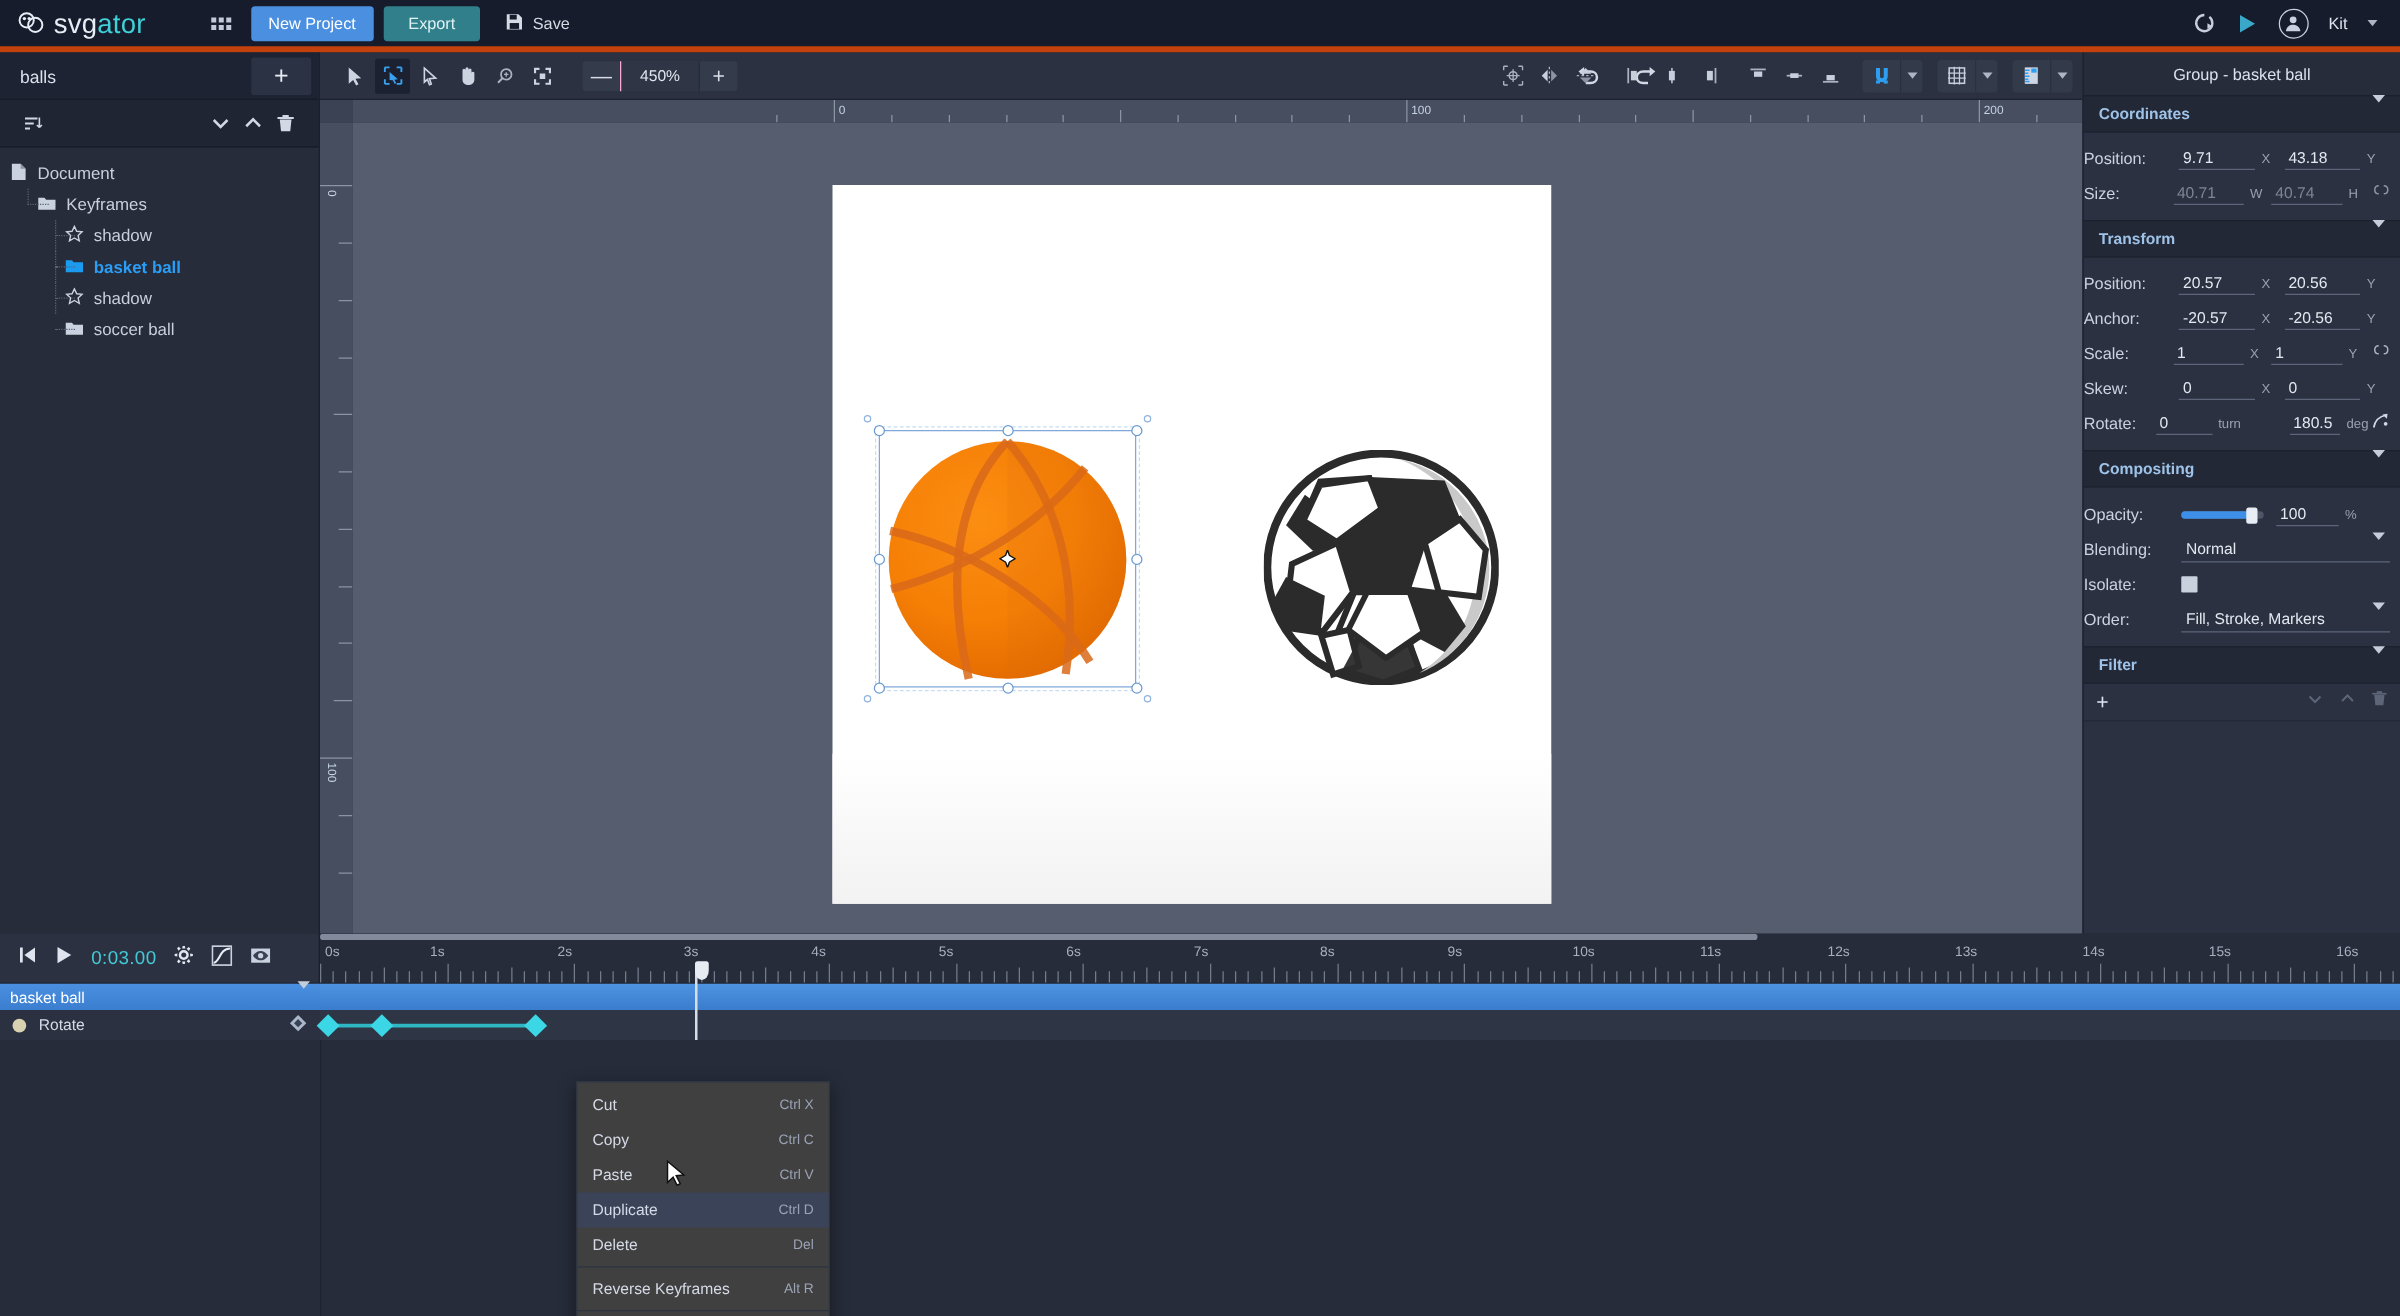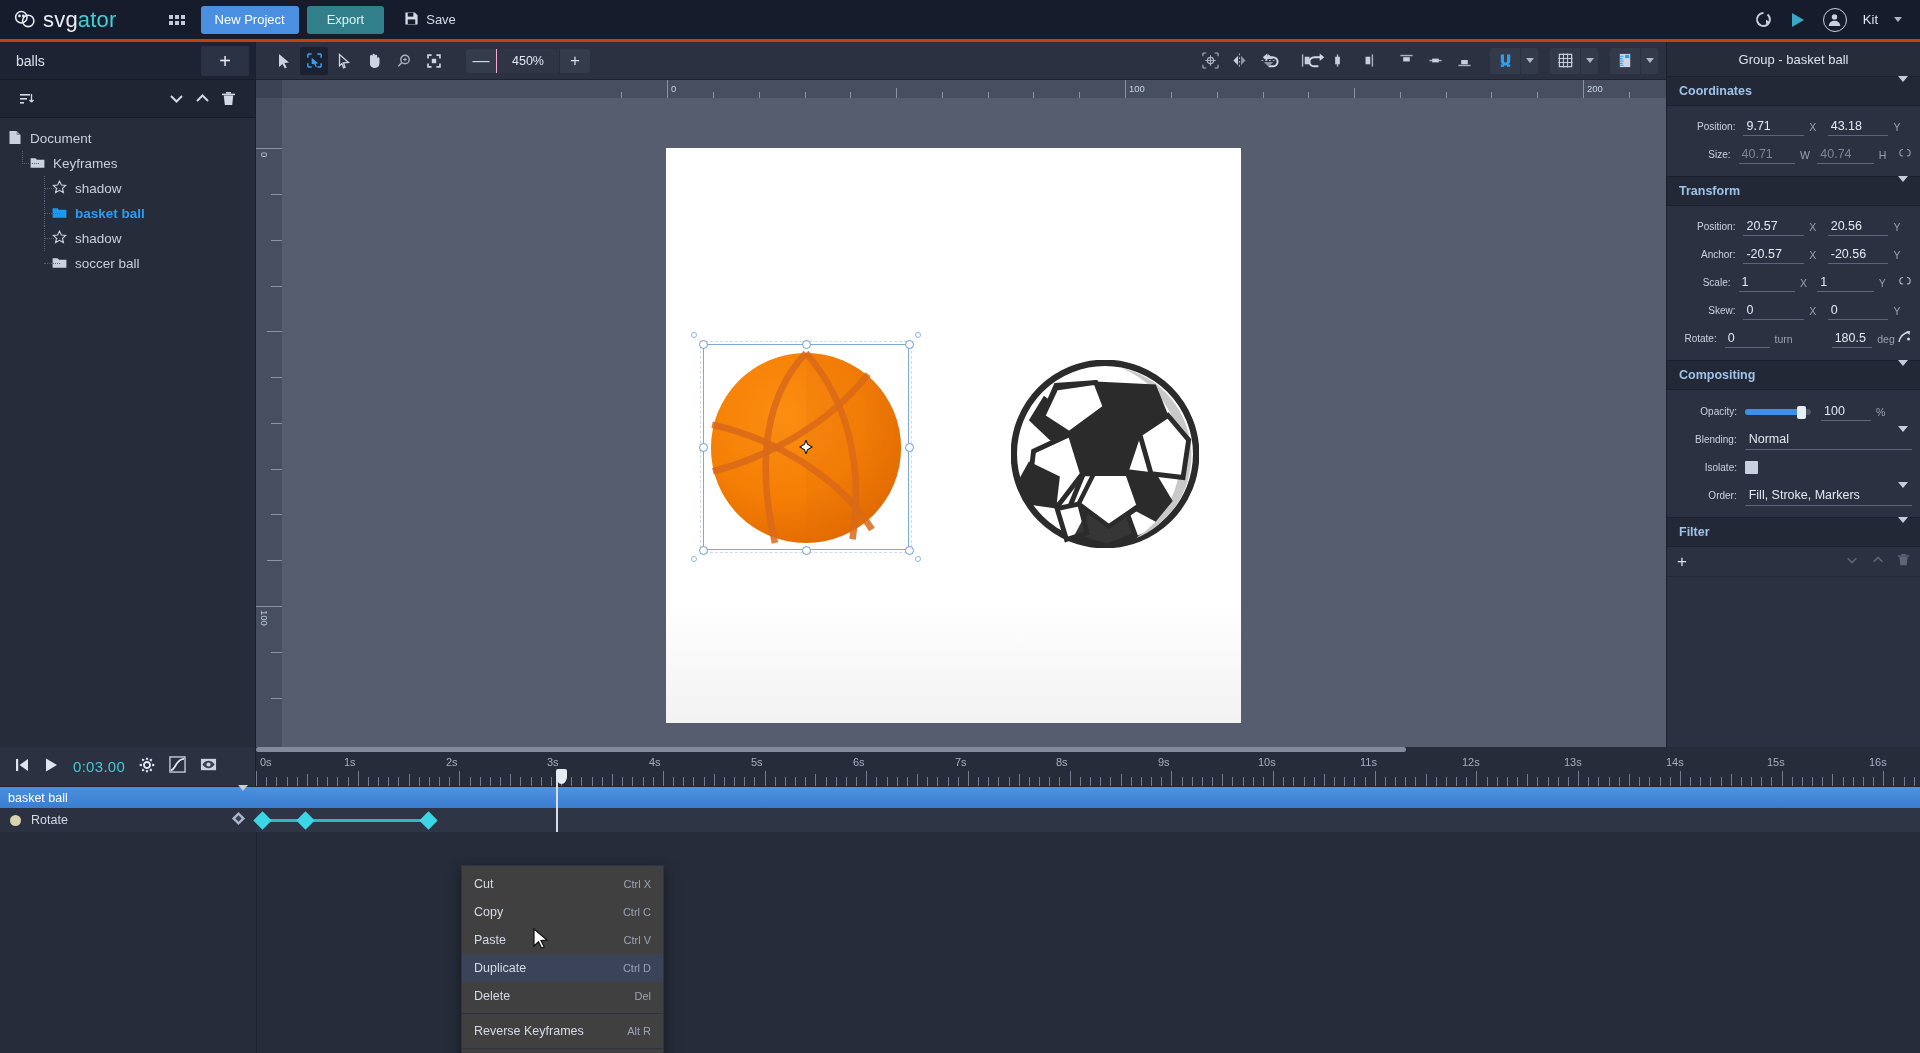--- a/index.html
+++ b/index.html
@@ -10,21 +10,21 @@
     color: #c7cddb;
     overflow: hidden;
   }
   #app { position: relative; width: 1920px; height: 1053px; }
 
   
   .topbar {
     position: absolute; left: 0; top: 0; width: 1920px; height: 42px;
     background: #161c2b;
     display: flex; align-items: center;
-    border-bottom: 3px solid #c2410c;
+    border-bottom: 5px solid #c2410c;
   }
   .logo-wrap { display: flex; align-items: center; margin-left: 14px; gap: 7px; }
   .logo-mark { width: 22px; height: 22px; }
   .logo-text { font-size: 22px; letter-spacing: .2px; font-weight: 400; }
   .logo-text .a { color: #e8edf5; }
   .logo-text .b { color: #3fd0d9; }
   .grid-icon { margin-left: 52px; display: flex; flex-direction: column; gap: 2px; cursor: pointer; }
   .grid-icon span { display: flex; gap: 2px; }
   .grid-icon i { width: 4px; height: 4px; background: #c3c9d6; display: block; }
   .btn-new {
@@ -182,21 +182,21 @@
   }
   .sec-head {
     height: 30px; background: #222836; display: flex; align-items: center;
     padding: 0 12px; border-top: 1px solid #1b202c; border-bottom: 1px solid #1b202c;
   }
   .sec-head .t { font-size: 12.5px; font-weight: bold; color: #9fc3e8; }
   .sec-head .c { margin-left: auto; cursor: pointer; }
   .caret-dn { width:0;height:0;border-left:5px solid transparent;border-right:5px solid transparent;
     border-top:6px solid #c6cdda; }
   .prow { display: flex; align-items: center; height: 25px; padding: 0 8px 0 0; margin-top: 3px; }
-  .plabel { width: 78px; text-align: right; font-size: 10px; color: #cbd2df; padding-right: 8px; }
+  .plabel { width: 78px; text-align: left; font-size: 13px; color: #cbd2df; padding-right: 8px; }
   .pfield {
     width: 62px; height: 19px; border-bottom: 1px solid #5d657a;
     display: flex; align-items: center; font-size: 12.5px; color: #e3e8f1;
     padding-left: 3px; cursor: text;
   }
   .pfield.dim { color: #7d8598; }
   .punit { width: 24px; font-size: 10.5px; color: #98a0b2; padding-left: 5px; }
   .punit.w { width: 30px; }
   .pext { margin-left: 2px; cursor: pointer; }
   .opacity-wrap { display: flex; align-items: center; width: 76px; }

